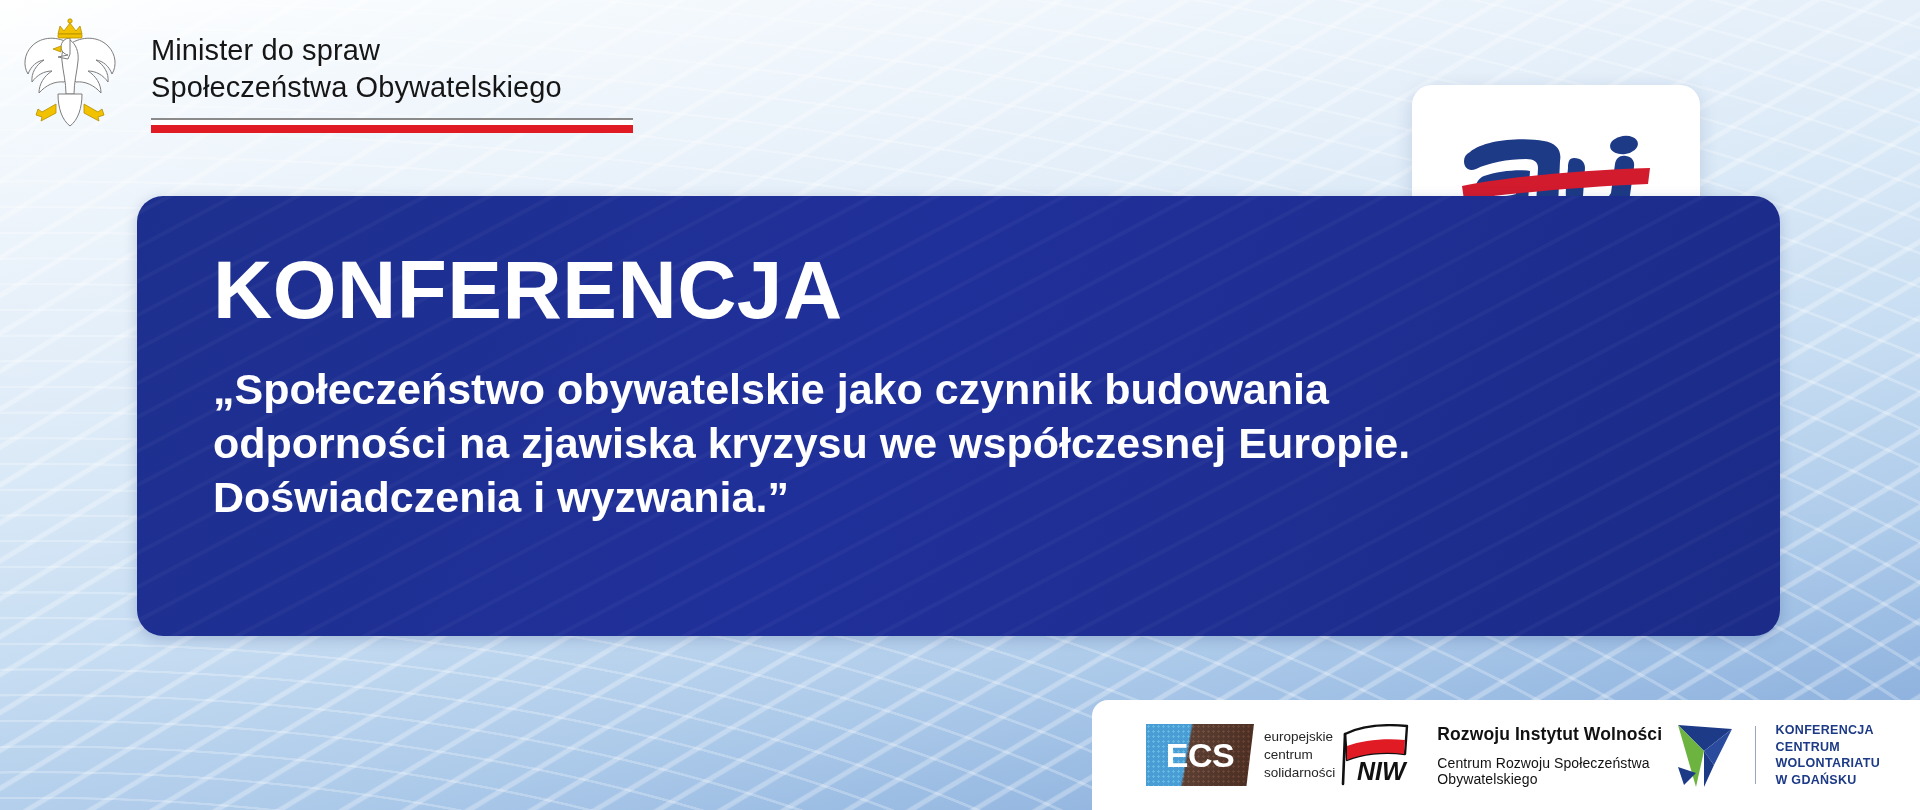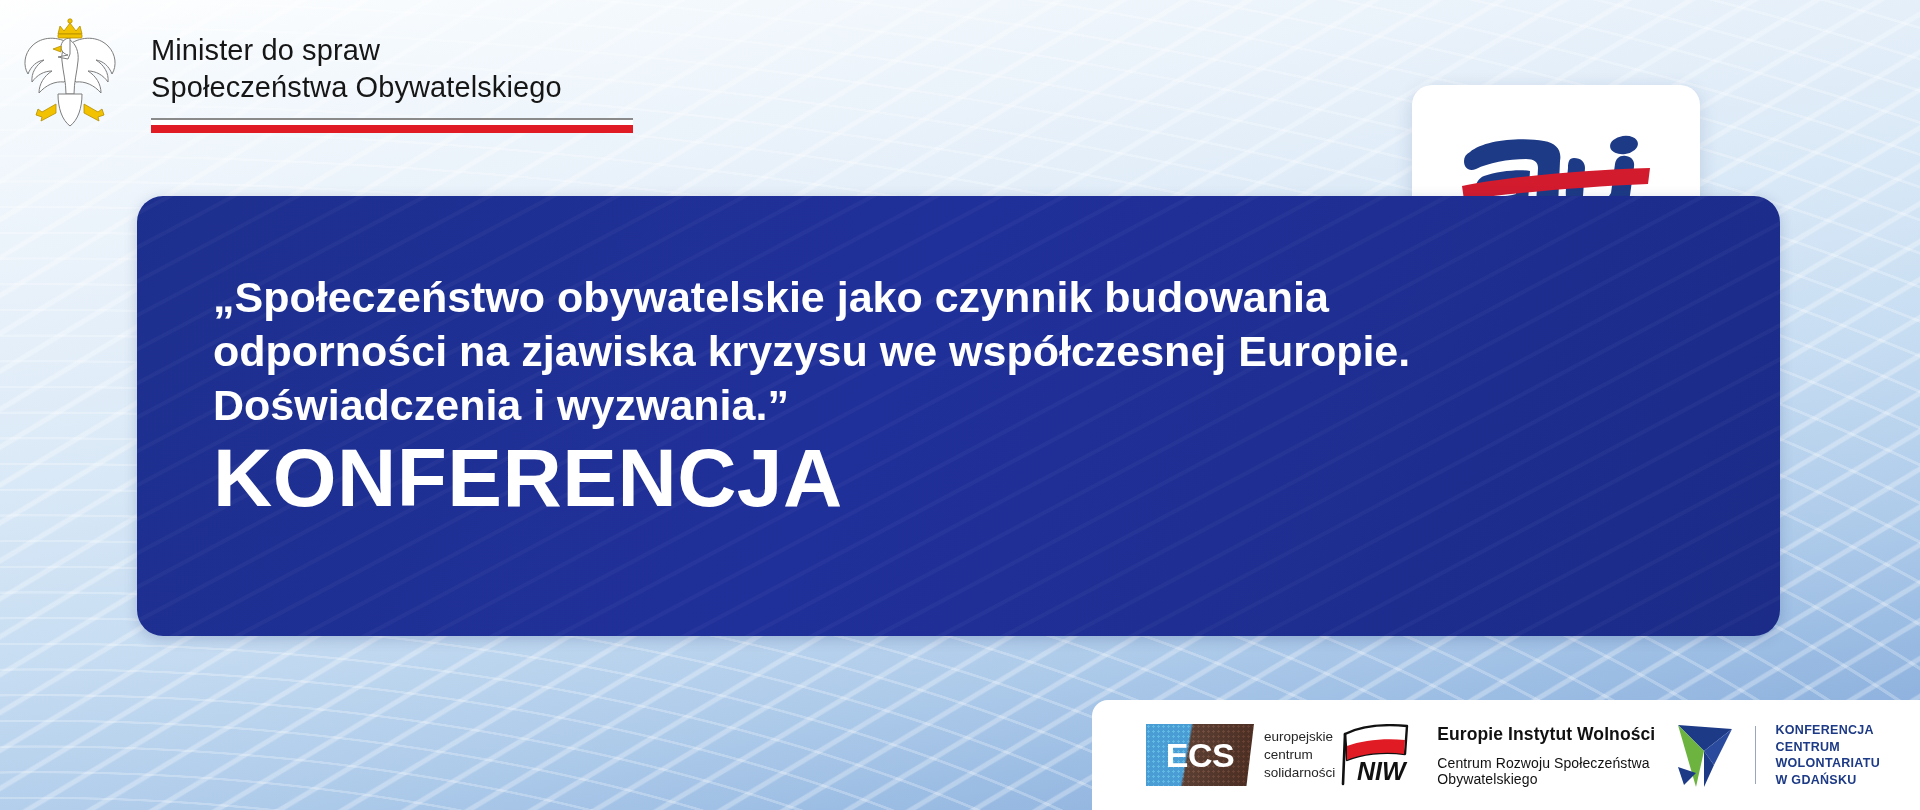--- a/index.html
+++ b/index.html
@@ -288,22 +288,22 @@
 
         <path d="M4 58 C42 50 120 42 192 40 L190 56 C120 59 44 66 6 72 Z" fill="#d31b2e"></path>
       </svg>
     </div>
     <div id="eu-card-label">
       <span class="eu-red">POLAND</span><span class="eu-blue">25.EU</span>
     </div>
   </div>
 
   <div id="blue-panel">
+    <div id="conf-kicker">KONFERENCJA</div>
     <div id="conf-subtitle">„Społeczeństwo obywatelskie jako czynnik budowania odporności na zjawiska kryzysu we współczesnej Europie. Doświadczenia i wyzwania.”</div>
-    <div id="conf-kicker">KONFERENCJA</div>
   </div>
 
   <div id="partners">
 
     <div class="partner">
       <div id="ecs-badge">
         <span>ECS</span>
       </div>
       <div class="ecs-words">
         <div>europejskie</div>
@@ -315,21 +315,21 @@
     <div class="partner">
       <div id="niw-mark">
         <svg viewBox="0 0 92 62" width="92" height="62" aria-hidden="true">
           <path d="M10 10 C26 2 50 0 72 2 L70 30 C48 27 26 30 12 36 Z" fill="#ffffff" stroke="#111" stroke-width="2.4" stroke-linejoin="round"></path>
           <path d="M12 22 C28 16 50 14 70 16 L69 30 C48 27 26 30 12 36 Z" fill="#e01b24"></path>
           <path d="M10 10 L8 60" stroke="#111" stroke-width="2.6" stroke-linecap="round" fill="none"></path>
           <text x="22" y="56" font-family="Liberation Sans, sans-serif" font-size="25" font-weight="700" font-style="italic" fill="#111">NIW</text>
         </svg>
       </div>
       <div>
-        <div class="niw-title">Europie Instytut Wolności</div>
+        <div class="niw-title">Rozwoju Instytut Wolności</div>
         <div class="niw-sub">Centrum Rozwoju Społeczeństwa Obywatelskiego</div>
       </div>
     </div>
 
     <div class="partner">
       <div id="rcw-mark">
         <svg viewBox="0 0 62 68" width="62" height="68" aria-hidden="true">
           <path d="M4 4 L58 8 L30 30 Z" fill="#1d3a86"></path>
           <path d="M30 30 L58 8 L40 44 Z" fill="#2a4a9e"></path>
           <path d="M4 4 L30 30 L22 66 Z" fill="#6cb33f"></path>

